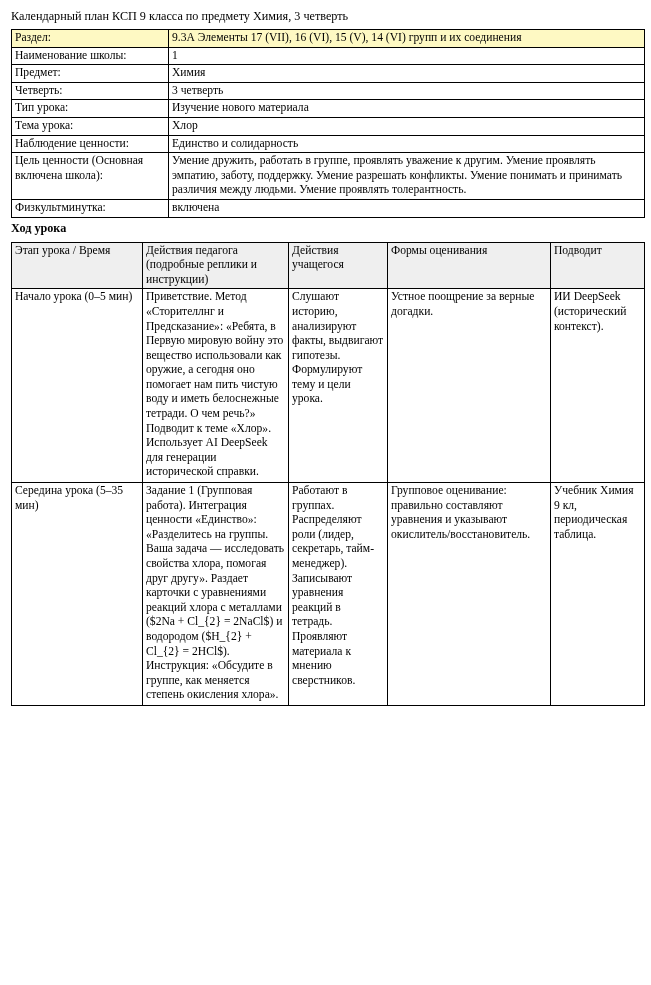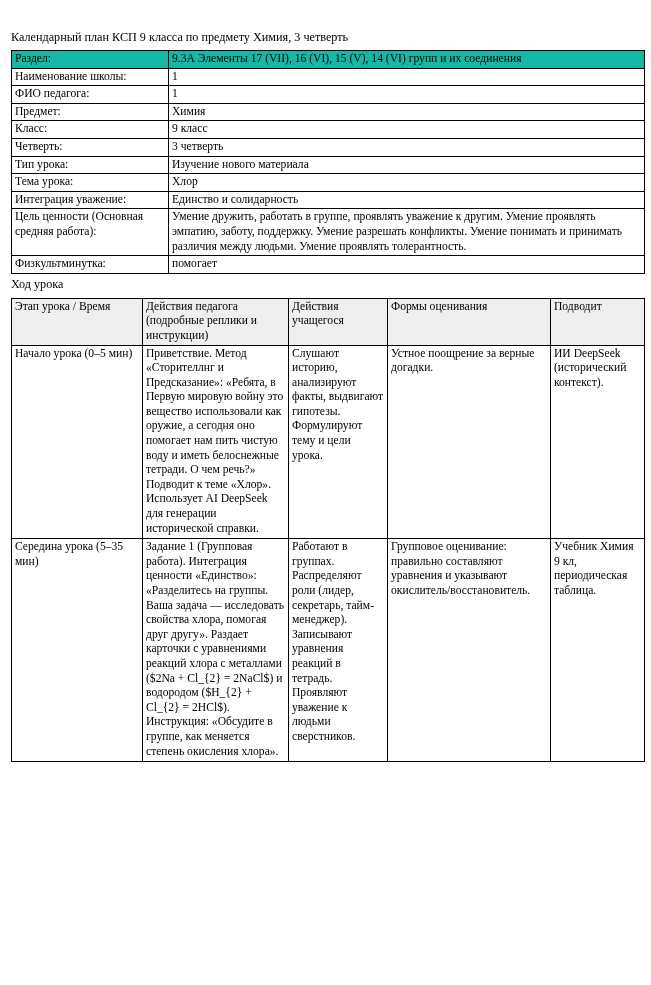--- a/index.html
+++ b/index.html
@@ -12,32 +12,32 @@
     height: 985px;
     overflow: hidden;
     font-family: "Liberation Serif", "DejaVu Serif", serif;
     color: #000000;
     -webkit-font-smoothing: antialiased;
   }
   .page {
     width: 589px;
     padding: 0;
     box-sizing: border-box;
-    margin-top: 21px;
   }
   .doc-title {
     font-size: 12.2px;
     line-height: 15px;
     padding: 9px 0 5px 11px;
     white-space: nowrap;
   }
   .section-label {
     font-size: 12.2px;
     line-height: 15px;
     padding: 3px 16px 4px 11px;
+    font-weight: bold;
   }
   table {
     border-collapse: collapse;
     table-layout: fixed;
     width: 633px;
     margin-left: 11px;
     font-size: 11.6px;
   }
   table td, table th {
     border: 1px solid #000000;
@@ -47,21 +47,21 @@
     text-align: left;
     font-weight: normal;
     word-wrap: break-word;
     overflow-wrap: break-word;
     word-break: break-word;
     hyphens: none;
   }
   
   .info-table col.c-label { width: 157px; }
   .info-table col.c-value { width: 476px; }
-  .info-table tr.shaded td { background: #14b8a6; }
+  .info-table tr.shaded td { background: #fef9c3; }
 
   
   .plan-table { margin-top: 2px; padding-left: 32px; }
   .plan-table col.p1 { width: 131px; }
   .plan-table col.p2 { width: 146px; }
   .plan-table col.p3 { width: 99px; }
   .plan-table col.p4 { width: 163px; }
   .plan-table col.p5 { width: 94px; }
   .plan-table thead td { background: #efefef; }
   .plan-table tbody td { padding-bottom: 2px; }
@@ -81,54 +81,46 @@
     <tbody>
       <tr class="shaded">
         <td>Раздел:</td>
         <td>9.3А Элементы 17 (VII), 16 (VI), 15 (V), 14 (VI) групп и их соединения</td>
       </tr>
       <tr>
         <td>Наименование школы:</td>
         <td>1</td>
       </tr>
       <tr>
-        <td>ФИО педагога:</td>
-        <td>1</td>
-      </tr>
-      <tr>
         <td>Предмет:</td>
         <td>Химия</td>
-      </tr>
-      <tr>
-        <td>Класс:</td>
-        <td>9 класс</td>
       </tr>
       <tr>
         <td>Четверть:</td>
         <td>3 четверть</td>
       </tr>
       <tr>
         <td>Тип урока:</td>
         <td>Изучение нового материала</td>
       </tr>
       <tr>
         <td>Тема урока:</td>
         <td>Хлор</td>
       </tr>
       <tr>
-        <td>Интеграция уважение:</td>
+        <td>Наблюдение ценности:</td>
         <td>Единство и солидарность</td>
       </tr>
       <tr>
-        <td>Цель ценности (Основная средняя работа):</td>
+        <td>Цель ценности (Основная включена школа):</td>
         <td>Умение дружить, работать в группе, проявлять уважение к другим. Умение проявлять эмпатию, заботу, поддержку. Умение разрешать конфликты. Умение понимать и принимать различия между людьми. Умение проявлять толерантность.</td>
       </tr>
       <tr>
         <td>Физкультминутка:</td>
-        <td>помогает</td>
+        <td>включена</td>
       </tr>
     </tbody>
   </table>
 
   <div class="section-label">Ход урока</div>
 
   <table class="plan-table">
     <colgroup>
       <col class="p1">
       <col class="p2">
@@ -149,20 +141,20 @@
       <tr>
         <td>Начало урока (0–5 мин)</td>
         <td>Приветствие. Метод «Сторителлнг и Предсказание»: «Ребята, в Первую мировую войну это вещество использовали как оружие, а сегодня оно помогает нам пить чистую воду и иметь белоснежные тетради. О чем речь?» Подводит к теме «Хлор». Использует AI DeepSeek для генерации исторической справки.</td>
         <td>Слушают историю, анализируют факты, выдвигают гипотезы. Формулируют тему и цели урока.</td>
         <td>Устное поощрение за верные догадки.</td>
         <td>ИИ DeepSeek (исторический контекст).</td>
       </tr>
       <tr>
         <td>Середина урока (5–35 мин)</td>
         <td>Задание 1 (Групповая работа). Интеграция ценности «Единство»: «Разделитесь на группы. Ваша задача — исследовать свойства хлора, помогая друг другу». Раздает карточки с уравнениями реакций хлора с металлами ($2Na + Cl_{2} = 2NaCl$) и водородом ($H_{2} + Cl_{2} = 2HCl$). Инструкция: «Обсудите в группе, как меняется степень окисления хлора».</td>
-        <td>Работают в группах. Распределяют роли (лидер, секретарь, тайм-менеджер). Записывают уравнения реакций в тетрадь. Проявляют уважение к людьми сверстников.</td>
+        <td>Работают в группах. Распределяют роли (лидер, секретарь, тайм-менеджер). Записывают уравнения реакций в тетрадь. Проявляют материала к мнению сверстников.</td>
         <td>Групповое оценивание: правильно составляют уравнения и указывают окислитель/восстановитель.</td>
         <td>Учебник Химия 9 кл, периодическая таблица.</td>
       </tr>
     </tbody>
   </table>
 
 </div>
 
 </body></html>

